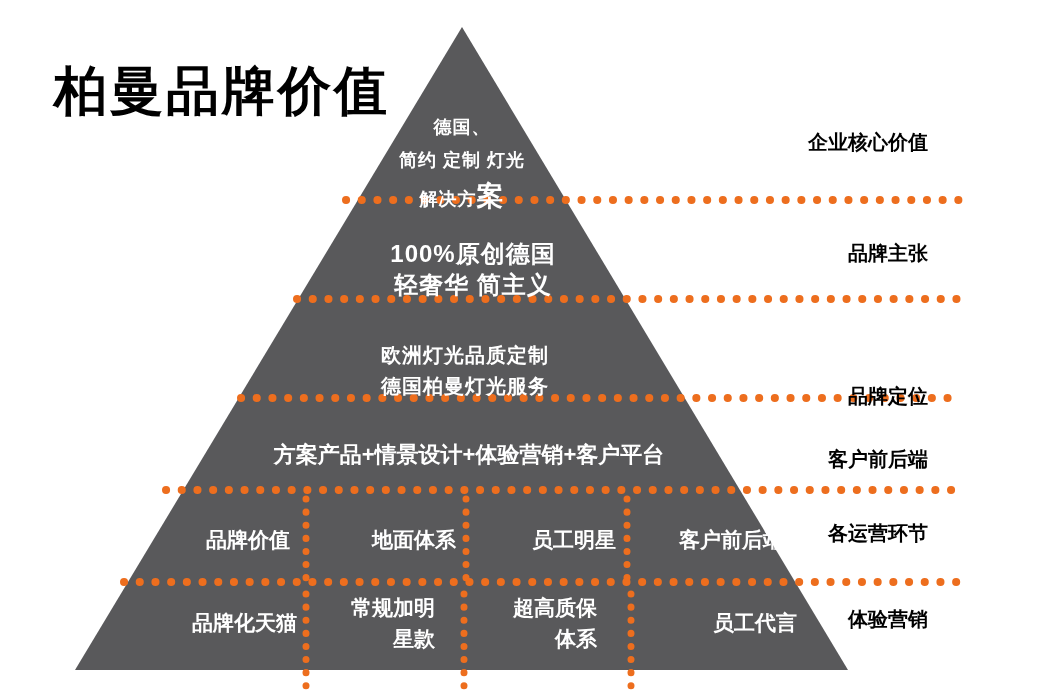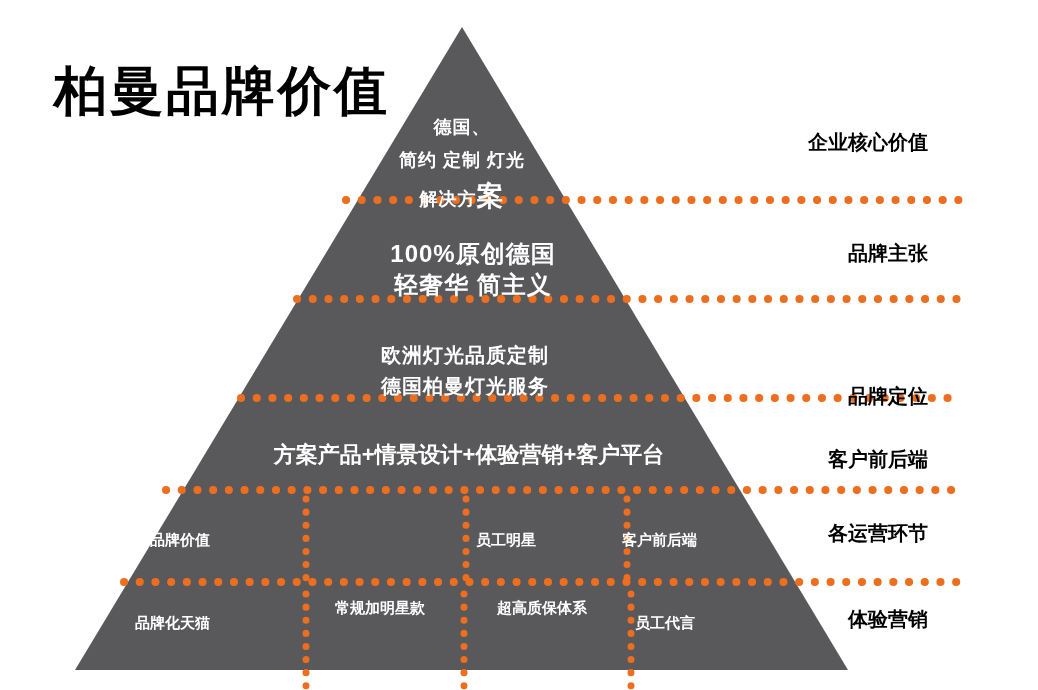--- a/index.html
+++ b/index.html
@@ -53,22 +53,22 @@
   }
   .lvl1{font-size:18px;letter-spacing:1px;}
   .lvl1-big{font-size:27px;}
   .lvl2{font-size:24px;letter-spacing:1px;}
   .lvl3{font-size:20px;letter-spacing:1px;}
   .lvl4{font-size:22px;}
   .cell{
     position:absolute;
     color:var(--pyramid-text);
     font-weight:700;
-    font-size:15px;
-    text-align:left;
+    font-size:21px;
+    text-align:right;
     line-height:31px;
   }
   .cell.wrap{white-space:normal;}
   .right-label{
     position:absolute;
     left:732px;width:196px;
     text-align:right;
     font-size:20px;
     font-weight:700;
     color:var(--label-text);
@@ -106,20 +106,21 @@
 
   <div class="ptxt lvl2" style="left:473px;top:238px;">100%原创德国</div>
   <div class="ptxt lvl2" style="left:473px;top:269px;">轻奢华 简主义</div>
 
   <div class="ptxt lvl3" style="left:465px;top:342px;">欧洲灯光品质定制</div>
   <div class="ptxt lvl3" style="left:465px;top:373px;">德国柏曼灯光服务</div>
 
   <div class="ptxt lvl4" style="left:469px;top:440px;">方案产品+情景设计+体验营销+客户平台</div>
 
   <div class="cell" style="left:150px;top:524px;width:140px;">品牌价值</div>
+  <div class="cell" style="left:316px;top:524px;width:140px;">地面体系</div>
   <div class="cell" style="left:476px;top:524px;width:140px;">员工明星</div>
   <div class="cell" style="left:622px;top:524px;width:162px;">客户前后端</div>
 
   <div class="cell" style="left:135px;top:607px;width:162px;">品牌化天猫</div>
   <div class="cell wrap" style="left:335px;top:592px;width:100px;">常规加明星款</div>
   <div class="cell wrap" style="left:497px;top:592px;width:100px;">超高质保体系</div>
   <div class="cell" style="left:635px;top:607px;width:162px;">员工代言</div>
 
   <div class="right-label" style="top:129px;">企业核心价值</div>
   <div class="right-label" style="top:240px;">品牌主张</div>

